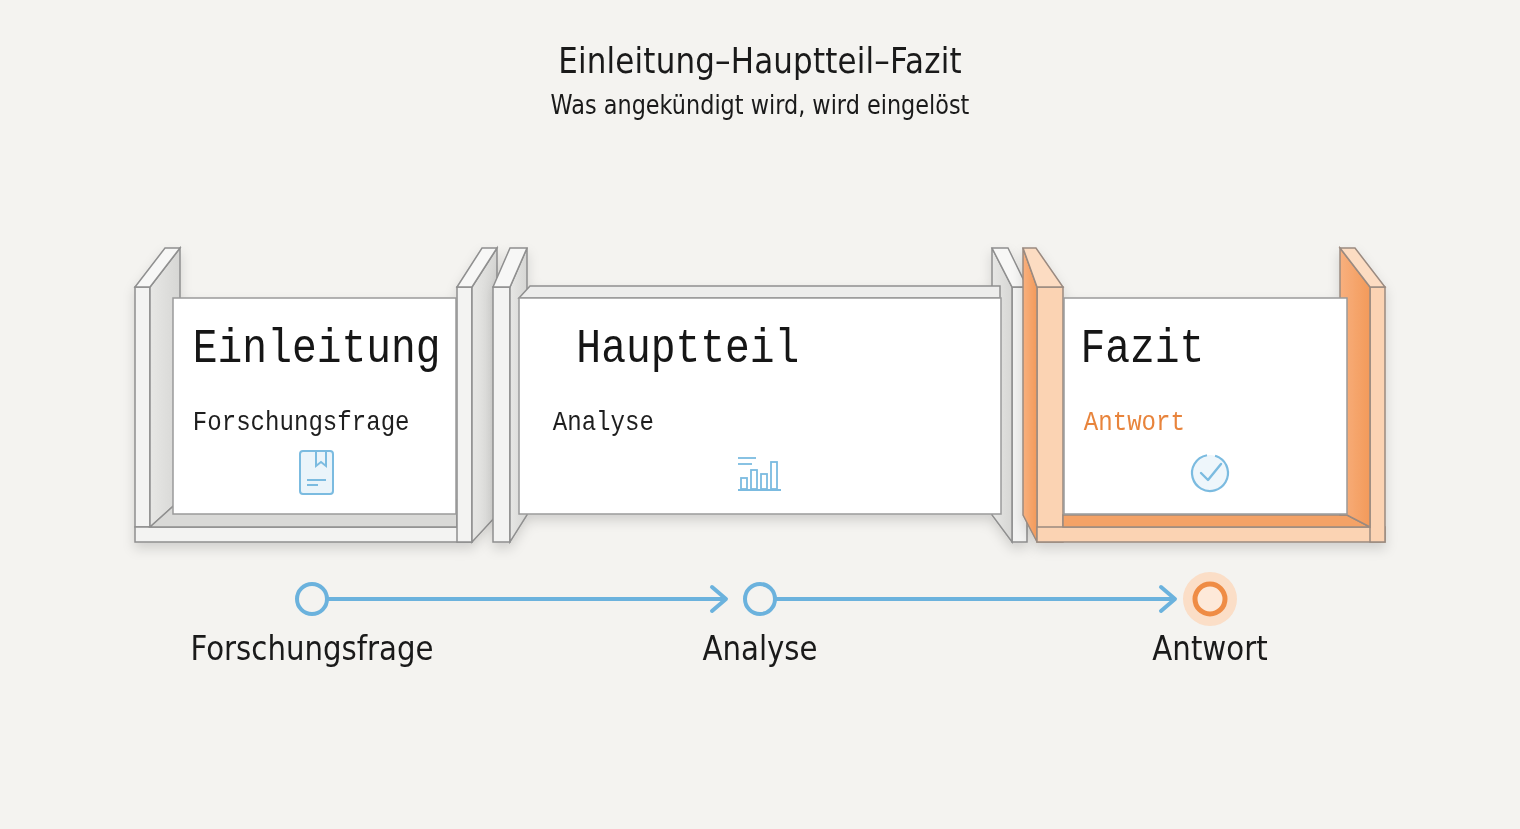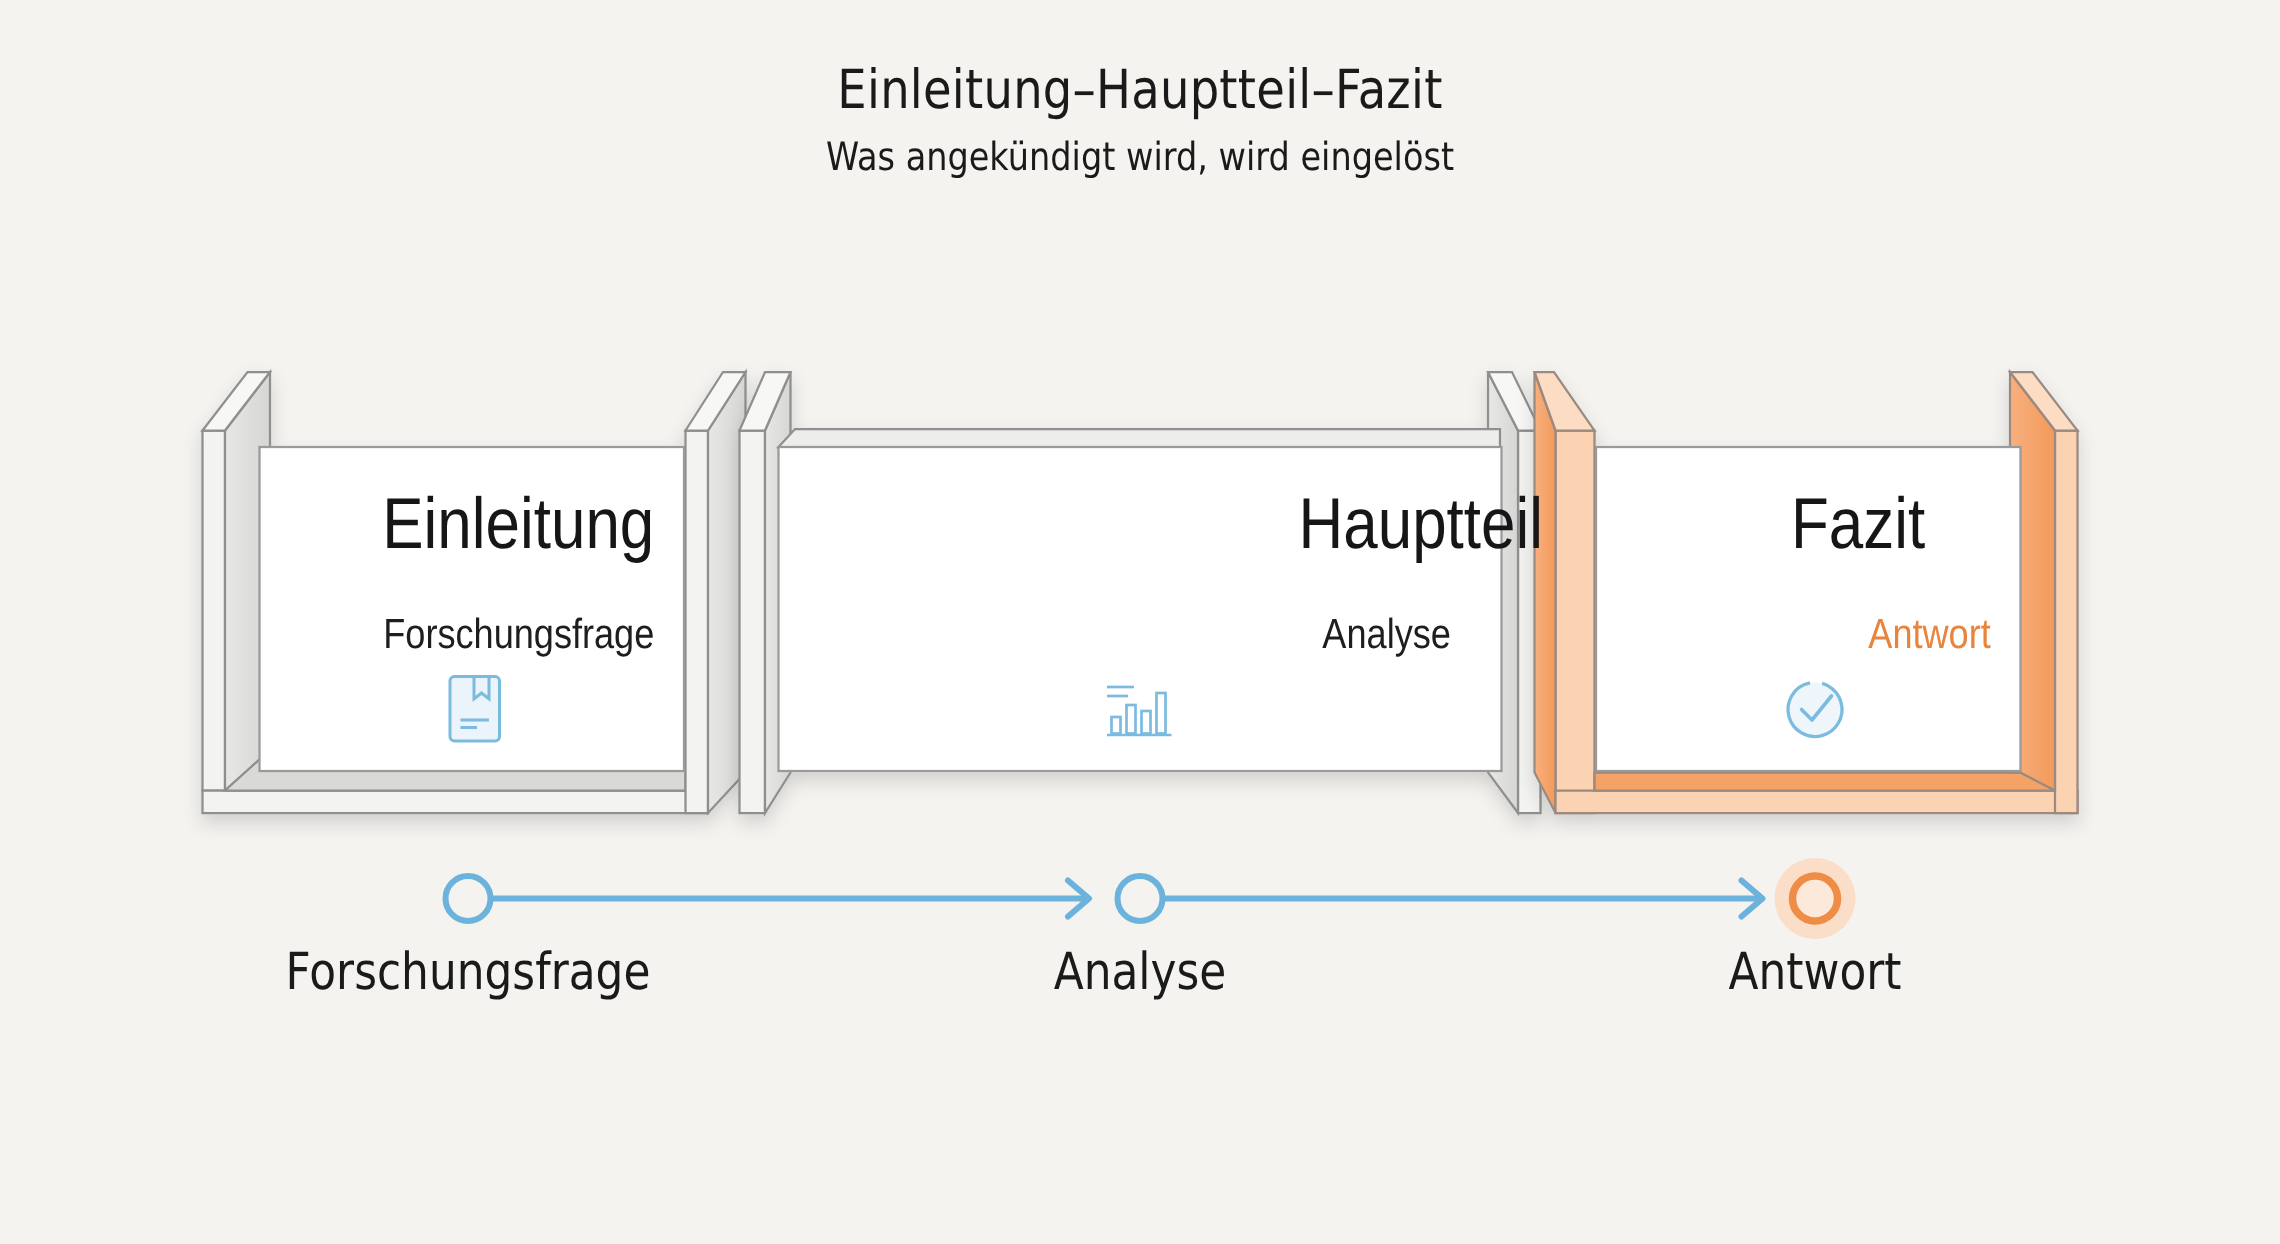--- a/index.html
+++ b/index.html
@@ -35,22 +35,22 @@
       transform: scaleX(0.86);
     }
     .diagram {
       position: absolute;
       left: 0; top: 0;
       width: 1520px;
       height: 829px;
     }
     .card-text {
       position: absolute;
-      text-align: right;
-      font-family: Liberation Sans, sans-serif;
+      text-align: left;
+      font-family: Liberation Mono, monospace;
     }
     .card-title {
       font-size: 48px;
       color: #161616;
       transform: scaleX(0.86);
       white-space: nowrap;
     }
     .card-sub {
       font-size: 28px;
       color: #1e1e1e;
@@ -177,21 +177,21 @@
   </g>
 </svg>
 
 <div class="card-text" style="left:173px; top:322px; width:283px;">
   <div class="card-title">Einleitung</div>
 </div>
 <div class="card-text" style="left:173px; top:407px; width:283px;">
   <div class="card-sub">Forschungsfrage</div>
 </div>
 
-<div class="card-text" style="left:519px; top:322px; width:548px;">
+<div class="card-text" style="left:519px; top:322px; width:548px;padding-left:19px;">
   <div class="card-title">Hauptteil</div>
 </div>
 <div class="card-text" style="left:519px; top:407px; width:482px;">
   <div class="card-sub">Analyse</div>
 </div>
 
 <div class="card-text" style="left:1064px; top:322px; width:236px;">
   <div class="card-title">Fazit</div>
 </div>
 <div class="card-text" style="left:1064px; top:407px; width:283px;">

